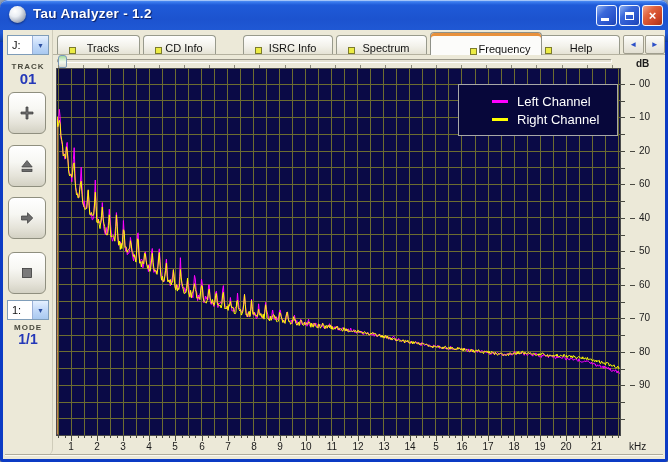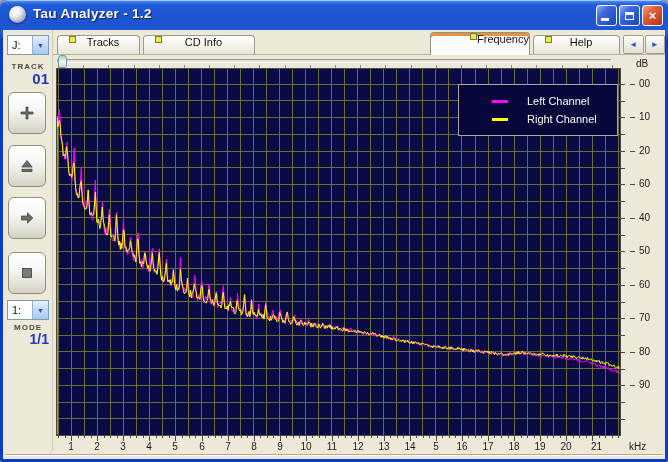--- a/index.html
+++ b/index.html
@@ -24,54 +24,54 @@
   
   .content{position:absolute;left:3px;top:30px;width:662px;height:429px;background:#ece9d8;}
   
   .sidebar{position:absolute;left:0;top:0;width:50px;height:425px;background:#ece9d8;border-right:1px solid #cfccba;border-radius:0 0 6px 0;}
   .combo{position:absolute;left:4px;width:42px;height:20px;background:#fff;border:1px solid #7f9db9;display:flex;align-items:center;font-size:11px;color:#111;}
   .combo-drive{top:5px;} .combo-mode{top:270px;}
   .combo .val{flex:1;padding-left:4px;}
   .combo .drop{width:16px;height:18px;background:linear-gradient(180deg,#e5f0ff,#c2d9f8 50%,#a9c9f0);border-left:1px solid #9ab0d8;display:flex;align-items:center;justify-content:center;color:#2c4fa0;font-size:7px;}
   .side-cap{position:absolute;left:4px;width:42px;text-align:center;font-size:8px;font-weight:bold;color:#4a4a3e;letter-spacing:1px;}
   .cap-track{top:32px;} .cap-mode{top:293px;}
-  .side-num{position:absolute;left:4px;width:42px;text-align:right;font-size:15px;font-weight:bold;color:#2438b8;}
+  .side-num{position:absolute;left:4px;width:42px;text-align:center;font-size:15px;font-weight:bold;color:#2438b8;}
   .num-track{top:40px;} .num-mode{top:301px;font-size:14px;}
   .side-btn{position:absolute;left:5px;width:38px;height:42px;border:1px solid #8f8f7f;border-radius:6px;
     background:linear-gradient(180deg,#ffffff 0%,#f7f7f3 40%,#e5e3d9 75%,#d3d1c3 100%);
     box-shadow:inset 0 1px 0 #fff;display:flex;align-items:center;justify-content:center;}
   .sb1{top:62px;} .sb2{top:115px;} .sb3{top:167px;} .sb4{top:222px;}
   
   .tab-baseline{position:absolute;left:50px;top:24px;width:612px;height:1px;background:#b5b2a0;}
-  .tab{position:absolute;top:5px;height:19px;display:flex;align-items:flex-start;font-size:11px;color:#111;
+  .tab{position:absolute;top:5px;height:19px;display:flex;align-items:flex-end;font-size:11px;color:#111;
     background:linear-gradient(180deg,#ffffff,#f3f2eb 55%,#e5e3d5);border:1px solid #989a8c;border-bottom:none;border-radius:4px 4px 0 0;z-index:1;}
   .tab .flag{width:7px;height:7px;margin-left:11px;background:#ecec44;border:1px solid #7c7c2c;flex:none;}
   .tab .lbl{flex:1;text-align:center;padding-right:9px;white-space:nowrap;}
   .tab.active{top:2px;height:23px;background:#fcfcfa;border-color:#8f9188;box-shadow:inset 0 3px 0 #e8913c;z-index:3;}
-  .t0{left:54px;width:83px;} .t1{left:140px;width:112px;} .t2{left:240px;width:90px;}
-  .t3{left:333px;width:91px;} .t4{left:427px;width:100px;padding-left:28px;} .t5{left:530px;width:87px;}
+  .t0{left:54px;width:83px;} .t1{left:140px;width:73px;} .t2{left:240px;width:90px;}
+  .t3{left:333px;width:91px;} .t4{left:427px;width:112px;padding-left:28px;} .t5{left:530px;width:87px;}
   .tab-arrows{position:absolute;left:620px;top:5px;width:42px;height:19px;display:flex;gap:1px;z-index:1;}
   .tab-arrow{flex:1;border:1px solid #a09e8e;border-radius:2px;background:linear-gradient(180deg,#fdfdfa,#e2dfd2);color:#2c50c8;font-size:8px;display:flex;align-items:center;justify-content:center;}
   
   .slider-track{position:absolute;left:54px;top:29px;width:555px;height:4px;background:#e6e3d4;border:1px solid #9a978a;border-bottom-color:#fff;border-right-color:#fff;border-radius:2px;}
   .slider-thumb{position:absolute;left:55px;top:25px;width:9px;height:13px;border:1px solid #7a99b8;border-radius:3px 3px 2px 2px;
     background:linear-gradient(180deg,#9fd89f 0%,#c9e8c2 25%,#f2f8ee 55%,#d8d8cc 100%);}
   .slider-ticks{position:absolute;left:0;top:35px;height:5px;}
   .s-tick{position:absolute;top:0;width:1px;height:4px;background:#8a887a;}
   
   .plot-frame{position:absolute;left:53px;top:38px;width:565px;height:368px;background:#4a4a4a;}
   .plot{position:absolute;left:54px;top:39px;width:563px;height:366px;background:#0a0a46;}
   .legend{position:absolute;left:455px;top:54px;width:160px;height:52px;background:#07073a;border:1px solid #a8a8a8;
     display:flex;flex-direction:column;justify-content:center;gap:7px;z-index:4;}
   .legend-row{display:flex;align-items:center;height:11px;}
   .legend-swatch{width:16px;height:3px;margin-left:33px;flex:none;}
-  .legend-label{margin-left:19px;color:#fff;font-size:11px;white-space:nowrap;}
+  .legend-label{margin-left:9px;color:#fff;font-size:13px;white-space:nowrap;}
   
   .axis-label{position:absolute;font-size:10px;color:#1a1a1a;}
-  .y-unit{left:633px;top:28px;width:26px;}
+  .y-unit{left:633px;top:28px;width:26px;font-weight:bold;}
   .x-unit{left:626px;top:411px;width:30px;}
   .tickline{position:absolute;background:#4a4a42;}
   .x-num{position:absolute;font-size:10px;color:#1a1a1a;width:20px;text-align:center;top:411px;}
   .y-num{position:absolute;font-size:10px;color:#1a1a1a;left:636px;}
   .bottom-groove{position:absolute;left:2px;top:424px;width:658px;height:2px;border-top:1px solid #b0ac9c;border-bottom:1px solid #fbfaf2;}
 </style>
 </head>
 <body>
 
 <div class="window">
@@ -133,20 +133,28 @@
     <div class="side-num num-mode">1/1</div>
 
     <div class="tab-baseline"></div>
     <div class="tab t0">
       <span class="flag"></span>
       <span class="lbl">Tracks</span>
     </div>
     <div class="tab t1">
       <span class="flag"></span>
       <span class="lbl">CD Info</span>
+    </div>
+    <div class="tab t2">
+      <span class="flag"></span>
+      <span class="lbl">ISRC Info</span>
+    </div>
+    <div class="tab t3">
+      <span class="flag"></span>
+      <span class="lbl">Spectrum</span>
     </div>
     <div class="tab t4 active">
       <span class="flag"></span>
       <span class="lbl">Frequency</span>
     </div>
     <div class="tab t5">
       <span class="flag"></span>
       <span class="lbl">Help</span>
     </div>
     <div class="tab-arrows">

